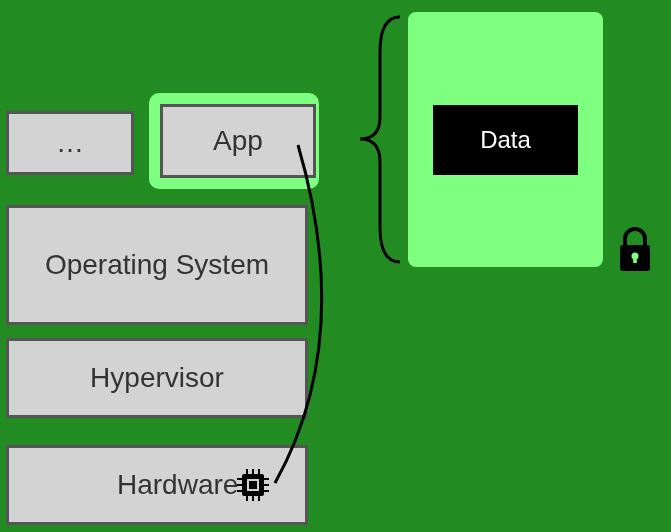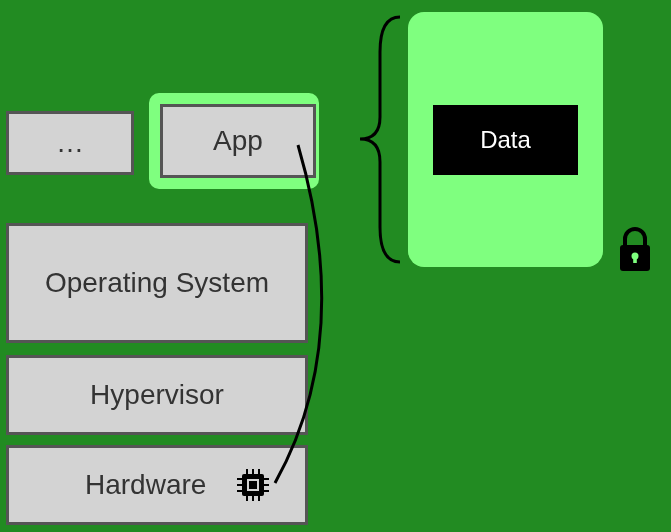--- a/index.html
+++ b/index.html
@@ -22,21 +22,21 @@
     color: #333;
   }
   .app-highlight {
     position: absolute;
     background: #7FFF7F;
     border-radius: 10px;
   }
   .enclave-panel {
     position: absolute;
     background: #7FFF7F;
-    border-radius: 16px;
+    border-radius: 8px;
     padding: 25px;
     display: flex;
     flex-direction: column;
     gap: 20px;
     align-items: center;
     justify-content: center;
   }
   .enclave-box {
     background: #000;
     color: #fff;
@@ -68,29 +68,29 @@
 <div class="app-highlight" style="left:149px; top:93px; width:170px; height:96px;"></div>
 
 <div class="stack-box" style="left:6px; top:111px; width:128px; height:64px;">
   <span>…</span>
 </div>
 
 <div class="stack-box" style="left:160px; top:104px; width:156px; height:74px;">
   <span>App</span>
 </div>
 
-<div class="stack-box" style="left:6px; top:205px; width:302px; height:120px;margin-top:18px;">
+<div class="stack-box" style="left:6px; top:205px; width:302px; height:120px;">
   <span>Operating System</span>
 </div>
 
-<div class="stack-box" style="left:6px; top:355px; width:302px; height:80px;">
+<div class="stack-box" style="left:6px; top:338px; width:302px; height:80px;">
   <span>Hypervisor</span>
 </div>
 
-<div class="stack-box" style="left:6px; top:445px; width:302px; height:80px; justify-content:flex-start; padding-left:76px;">
+<div class="stack-box" style="left:6px; top:445px; width:302px; height:80px; justify-content:flex-start; padding-left:108px;">
   <span>Hardware</span>
 </div>
 
 <div class="enclave-panel" style="left:408px; top:12px; width:195px; height:255px;">
   <div class="enclave-box">
     <span>Data</span>
   </div>
 </div>
 
 <svg class="brace" style="left:350px; top:12px; width:55px; height:255px;" viewBox="0 0 55 255">

